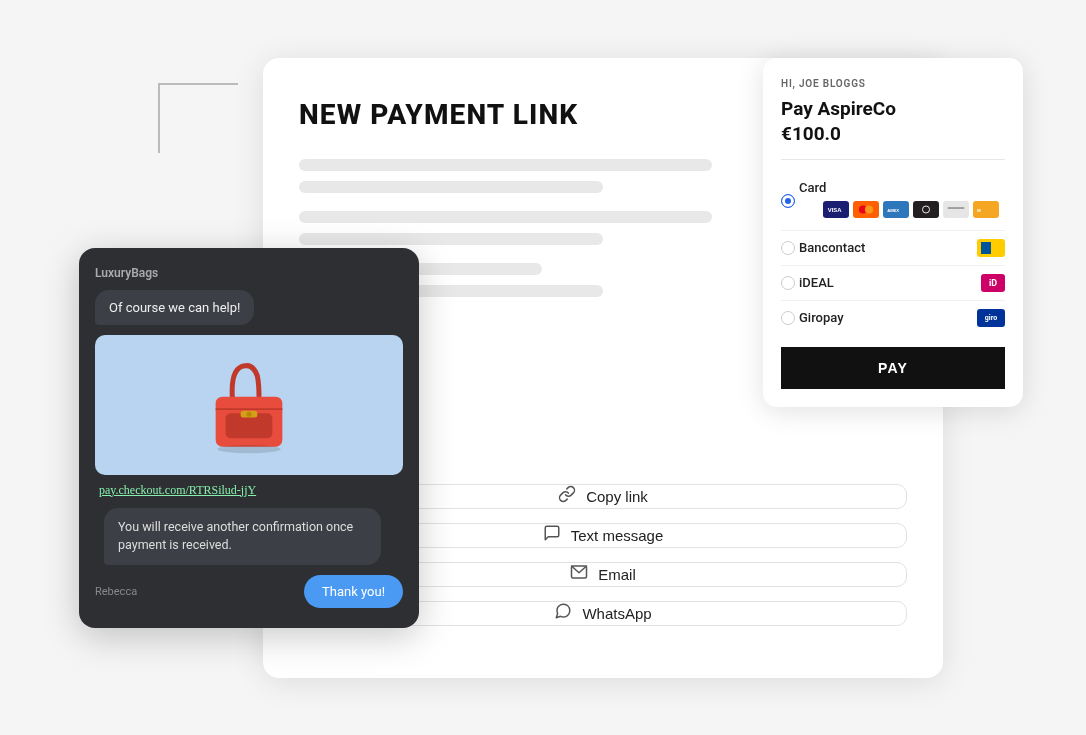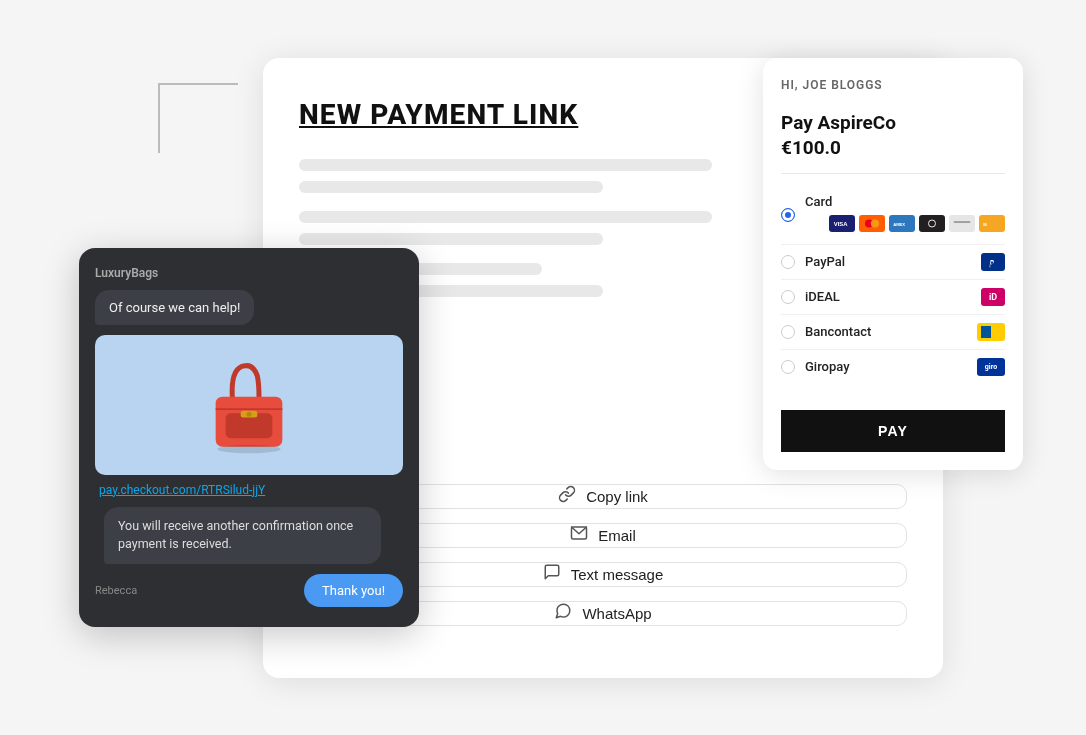--- a/index.html
+++ b/index.html
@@ -35,21 +35,20 @@
       box-shadow: 0 4px 32px rgba(0,0,0,0.10);
       padding: 40px 36px 32px 36px;
     }
 
     .main-card-title {
       font-size: 28px;
       font-weight: 800;
       letter-spacing: 0.04em;
       color: #111;
       margin-bottom: 28px;
-      text-decoration: underline;
     }
 
     
     .skeleton-lines {
       display: flex;
       flex-direction: column;
       gap: 10px;
       margin-bottom: 20px;
     }
     .skeleton-line {
@@ -96,26 +95,26 @@
       right: 0;
       top: 30px;
       width: 260px;
       background: #fff;
       border-radius: 14px;
       box-shadow: 0 4px 28px rgba(0,0,0,0.12);
       padding: 20px 18px 18px 18px;
       z-index: 10;
     }
     .payment-hi {
-      font-size: 12px;
+      font-size: 10px;
       font-weight: 600;
       color: #666;
       letter-spacing: 0.08em;
       text-transform: uppercase;
-      margin-bottom: 19px;
+      margin-bottom: 8px;
     }
     .payment-title {
       font-size: 19px;
       font-weight: 700;
       color: #111;
       margin-bottom: 2px;
     }
     .payment-amount {
       font-size: 19px;
       font-weight: 700;
@@ -134,21 +133,21 @@
       align-items: center;
       justify-content: space-between;
       padding: 8px 0;
       border-bottom: 1px solid #f0f0f0;
       cursor: pointer;
     }
     .payment-method:last-of-type { border-bottom: none; }
     .payment-method-left {
       display: flex;
       align-items: center;
-      gap: 10px;
+      gap: 4px;
     }
     .radio-circle {
       width: 14px;
       height: 14px;
       border-radius: 50%;
       border: 1.5px solid #ccc;
       flex-shrink: 0;
     }
     .radio-circle.selected {
       border-color: #2563eb;
@@ -196,21 +195,21 @@
       width: 100%;
       height: 42px;
       background: #111;
       color: #fff;
       border: none;
       border-radius: 0;
       font-size: 14px;
       font-weight: 700;
       letter-spacing: 0.08em;
       cursor: pointer;
-      margin-top: 26px;
+      margin-top: 12px;
     }
 
     
     .chat-card {
       position: absolute;
       left: 16px;
       top: 220px;
       width: 340px;
       background: #2d2f33;
       border-radius: 16px;
@@ -247,25 +246,26 @@
     }
 
     
     .handbag-svg {
       width: 100px;
       height: 110px;
     }
 
     .chat-link {
       font-size: 12px;
-      color: #0ea5e9;
+      color: #86efac;
       text-decoration: underline;
       margin-bottom: 10px;
       display: block;
       padding-left: 4px;
+      font-family: Liberation Serif, serif;
     }
     .chat-bubble-message {
       background: #3c3f45;
       border-radius: 14px 14px 14px 4px;
       padding: 10px 14px;
       font-size: 12.5px;
       color: #ddd;
       line-height: 1.5;
       margin-bottom: 10px;
       max-width: 90%;
@@ -328,37 +328,37 @@
           <svg width="18" height="18" viewBox="0 0 24 24" fill="none" stroke="#555" stroke-width="2" stroke-linecap="round" stroke-linejoin="round">
               <path d="M10 13a5 5 0 0 0 7.54.54l3-3a5 5 0 0 0-7.07-7.07l-1.72 1.71"></path>
               <path d="M14 11a5 5 0 0 0-7.54-.54l-3 3a5 5 0 0 0 7.07 7.07l1.71-1.71"></path>
             </svg>
         </span>
         <span>Copy link</span>
       </button>
       <button class="share-btn">
         <span class="share-btn-icon">
           <svg width="18" height="18" viewBox="0 0 24 24" fill="none" stroke="#555" stroke-width="2" stroke-linecap="round" stroke-linejoin="round">
+              <path d="M21 15a2 2 0 0 1-2 2H7l-4 4V5a2 2 0 0 1 2-2h14a2 2 0 0 1 2 2z"></path>
+            </svg>
+        </span>
+        <span>Text message</span>
+      </button>
+      <button class="share-btn">
+        <span class="share-btn-icon">
+          <svg width="18" height="18" viewBox="0 0 24 24" fill="none" stroke="#555" stroke-width="2" stroke-linecap="round" stroke-linejoin="round">
               <rect x="2" y="4" width="20" height="16" rx="2"></rect>
               <polyline points="2,4 12,13 22,4"></polyline>
             </svg>
         </span>
         <span>Email</span>
       </button>
       <button class="share-btn">
         <span class="share-btn-icon">
           <svg width="18" height="18" viewBox="0 0 24 24" fill="none" stroke="#555" stroke-width="2" stroke-linecap="round" stroke-linejoin="round">
-              <path d="M21 15a2 2 0 0 1-2 2H7l-4 4V5a2 2 0 0 1 2-2h14a2 2 0 0 1 2 2z"></path>
-            </svg>
-        </span>
-        <span>Text message</span>
-      </button>
-      <button class="share-btn">
-        <span class="share-btn-icon">
-          <svg width="18" height="18" viewBox="0 0 24 24" fill="none" stroke="#555" stroke-width="2" stroke-linecap="round" stroke-linejoin="round">
               <path d="M21 11.5a8.38 8.38 0 0 1-.9 3.8 8.5 8.5 0 0 1-7.6 4.7 8.38 8.38 0 0 1-3.8-.9L3 21l1.9-5.7a8.38 8.38 0 0 1-.9-3.8 8.5 8.5 0 0 1 4.7-7.6 8.38 8.38 0 0 1 3.8-.9h.5a8.48 8.48 0 0 1 8 8v.5z"></path>
             </svg>
         </span>
         <span>WhatsApp</span>
       </button>
     </div>
   </div>
 
   <div class="payment-card">
     <div class="payment-hi">HI, JOE BLOGGS</div>
@@ -409,61 +409,50 @@
                   <rect width="34" height="22" rx="2" fill="#f5a623"></rect>
                   <text x="2" y="15" font-family="Arial" font-size="7" font-weight="bold" fill="#fff">M</text>
                 </svg>
             </div>
           </div>
         </div>
       </div>
     </div>
 
     
-    <div class="payment-method">
-      <div class="payment-method-left">
-        <div class="radio-circle"></div>
-        <span class="method-name">PayPal</span>
-      </div>
-      <div class="method-icon" style="background:#003087;width:24px;height:18px;border-radius:3px;">
-        <svg width="14" height="14" viewBox="0 0 24 24" fill="#fff">
-            <path d="M7.2 20.8l.4-2.4H6l.3-2h1.6c2.9 0 5-1.3 5.6-4.2.5-2.5-.8-3.8-2.8-3.8H7.9L6 20.8h1.2zm1.5-9.6h2.1c1.2 0 1.8.6 1.5 2-.3 1.5-1.3 2-2.6 2H8.1l.6-4z"></path>
-          </svg>
-      </div>
-    </div>
-
-    
-    <div class="payment-method">
-      <div class="payment-method-left">
-        <div class="radio-circle"></div>
-        <span class="method-name">iDEAL</span>
-      </div>
-      <div class="method-icon" style="background:#cc0066;width:24px;height:18px;border-radius:3px;">
-        <span style="font-size:9px;font-weight:bold;color:#fff;">iD</span>
-      </div>
-    </div>
 
     
     <div class="payment-method">
       <div class="payment-method-left">
         <div class="radio-circle"></div>
         <span class="method-name">Bancontact</span>
       </div>
       <div class="method-icon" style="background:#ffcc00;width:28px;height:18px;border-radius:3px;">
         <svg width="20" height="12" viewBox="0 0 30 18">
             <rect width="15" height="18" fill="#005499"></rect>
             <rect x="15" width="15" height="18" fill="#ffcc00"></rect>
           </svg>
       </div>
     </div>
 
     
     <div class="payment-method">
       <div class="payment-method-left">
         <div class="radio-circle"></div>
+        <span class="method-name">iDEAL</span>
+      </div>
+      <div class="method-icon" style="background:#cc0066;width:24px;height:18px;border-radius:3px;">
+        <span style="font-size:9px;font-weight:bold;color:#fff;">iD</span>
+      </div>
+    </div>
+
+    
+    <div class="payment-method">
+      <div class="payment-method-left">
+        <div class="radio-circle"></div>
         <span class="method-name">Giropay</span>
       </div>
       <div class="method-icon" style="background:#003399;width:28px;height:18px;border-radius:3px;">
         <span style="font-size:7px;font-weight:bold;color:#fff;">giro</span>
       </div>
     </div>
 
     <button class="pay-button">PAY</button>
   </div>
 

